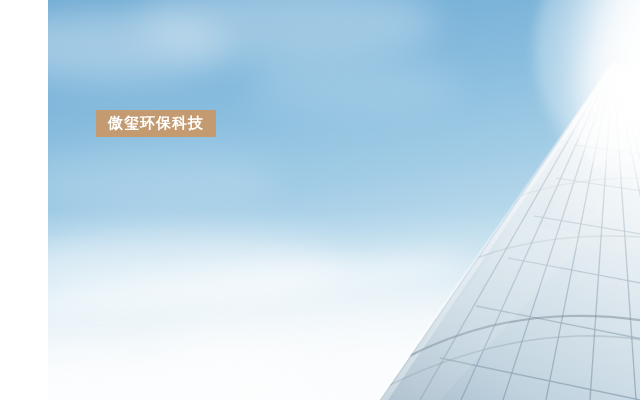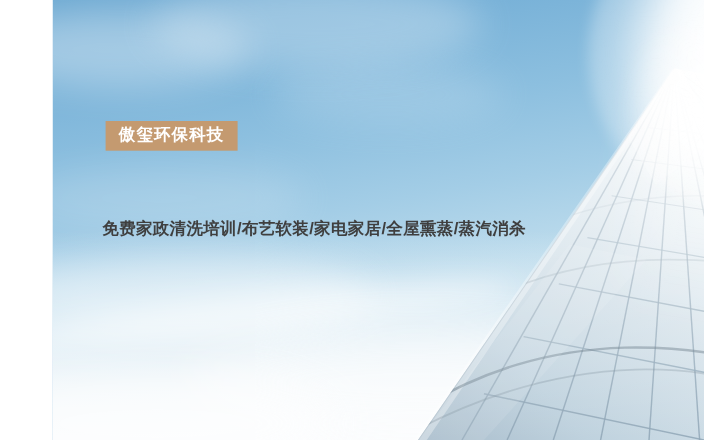--- a/index.html
+++ b/index.html
@@ -238,16 +238,15 @@
     <polygon points="565,62 640,188 640,400 332,400" fill="url(#topFade)" opacity="0.75"></polygon>
   </svg>
 
   <div class="glare-ray"></div>
   <div class="glare"></div>
   <div class="glare2"></div>
 
   <div class="badge">傲玺环保科技</div>
 
 
-  <div class="subline">免费家政清洗培训/布艺软装/家电家居/全屋熏蒸/蒸汽消杀</div>
 
 
 </div>
 
 </body></html>

